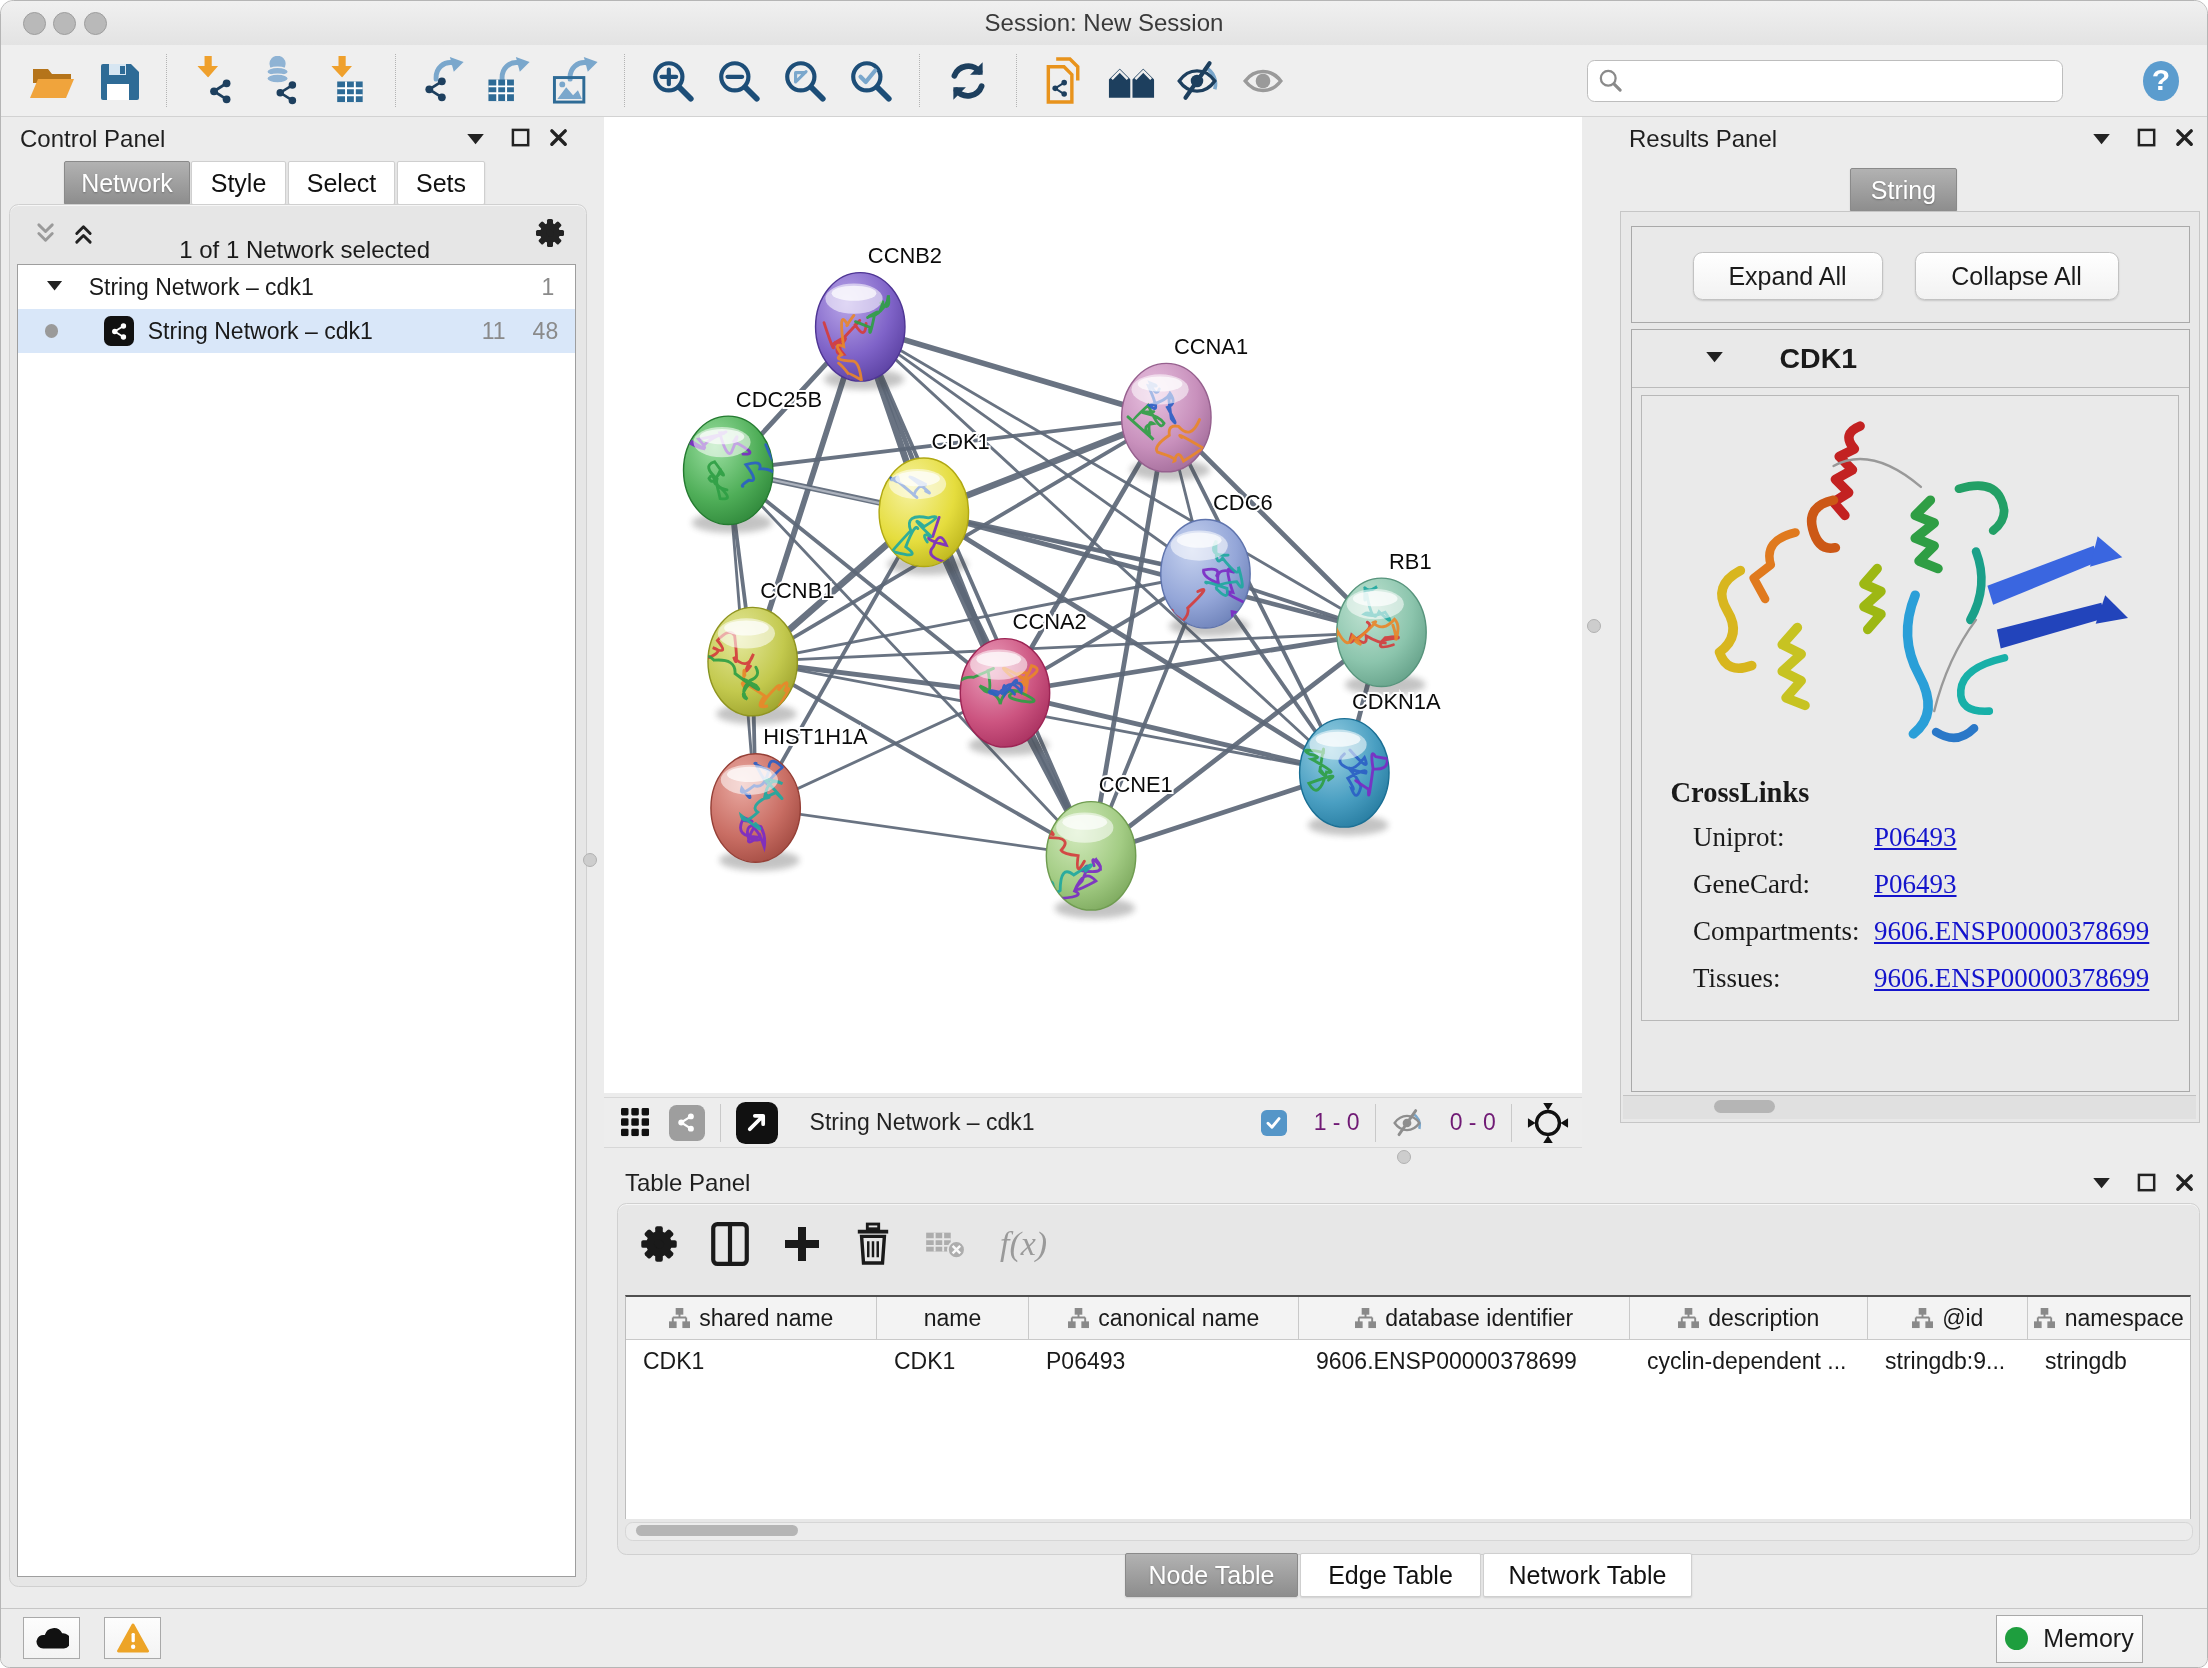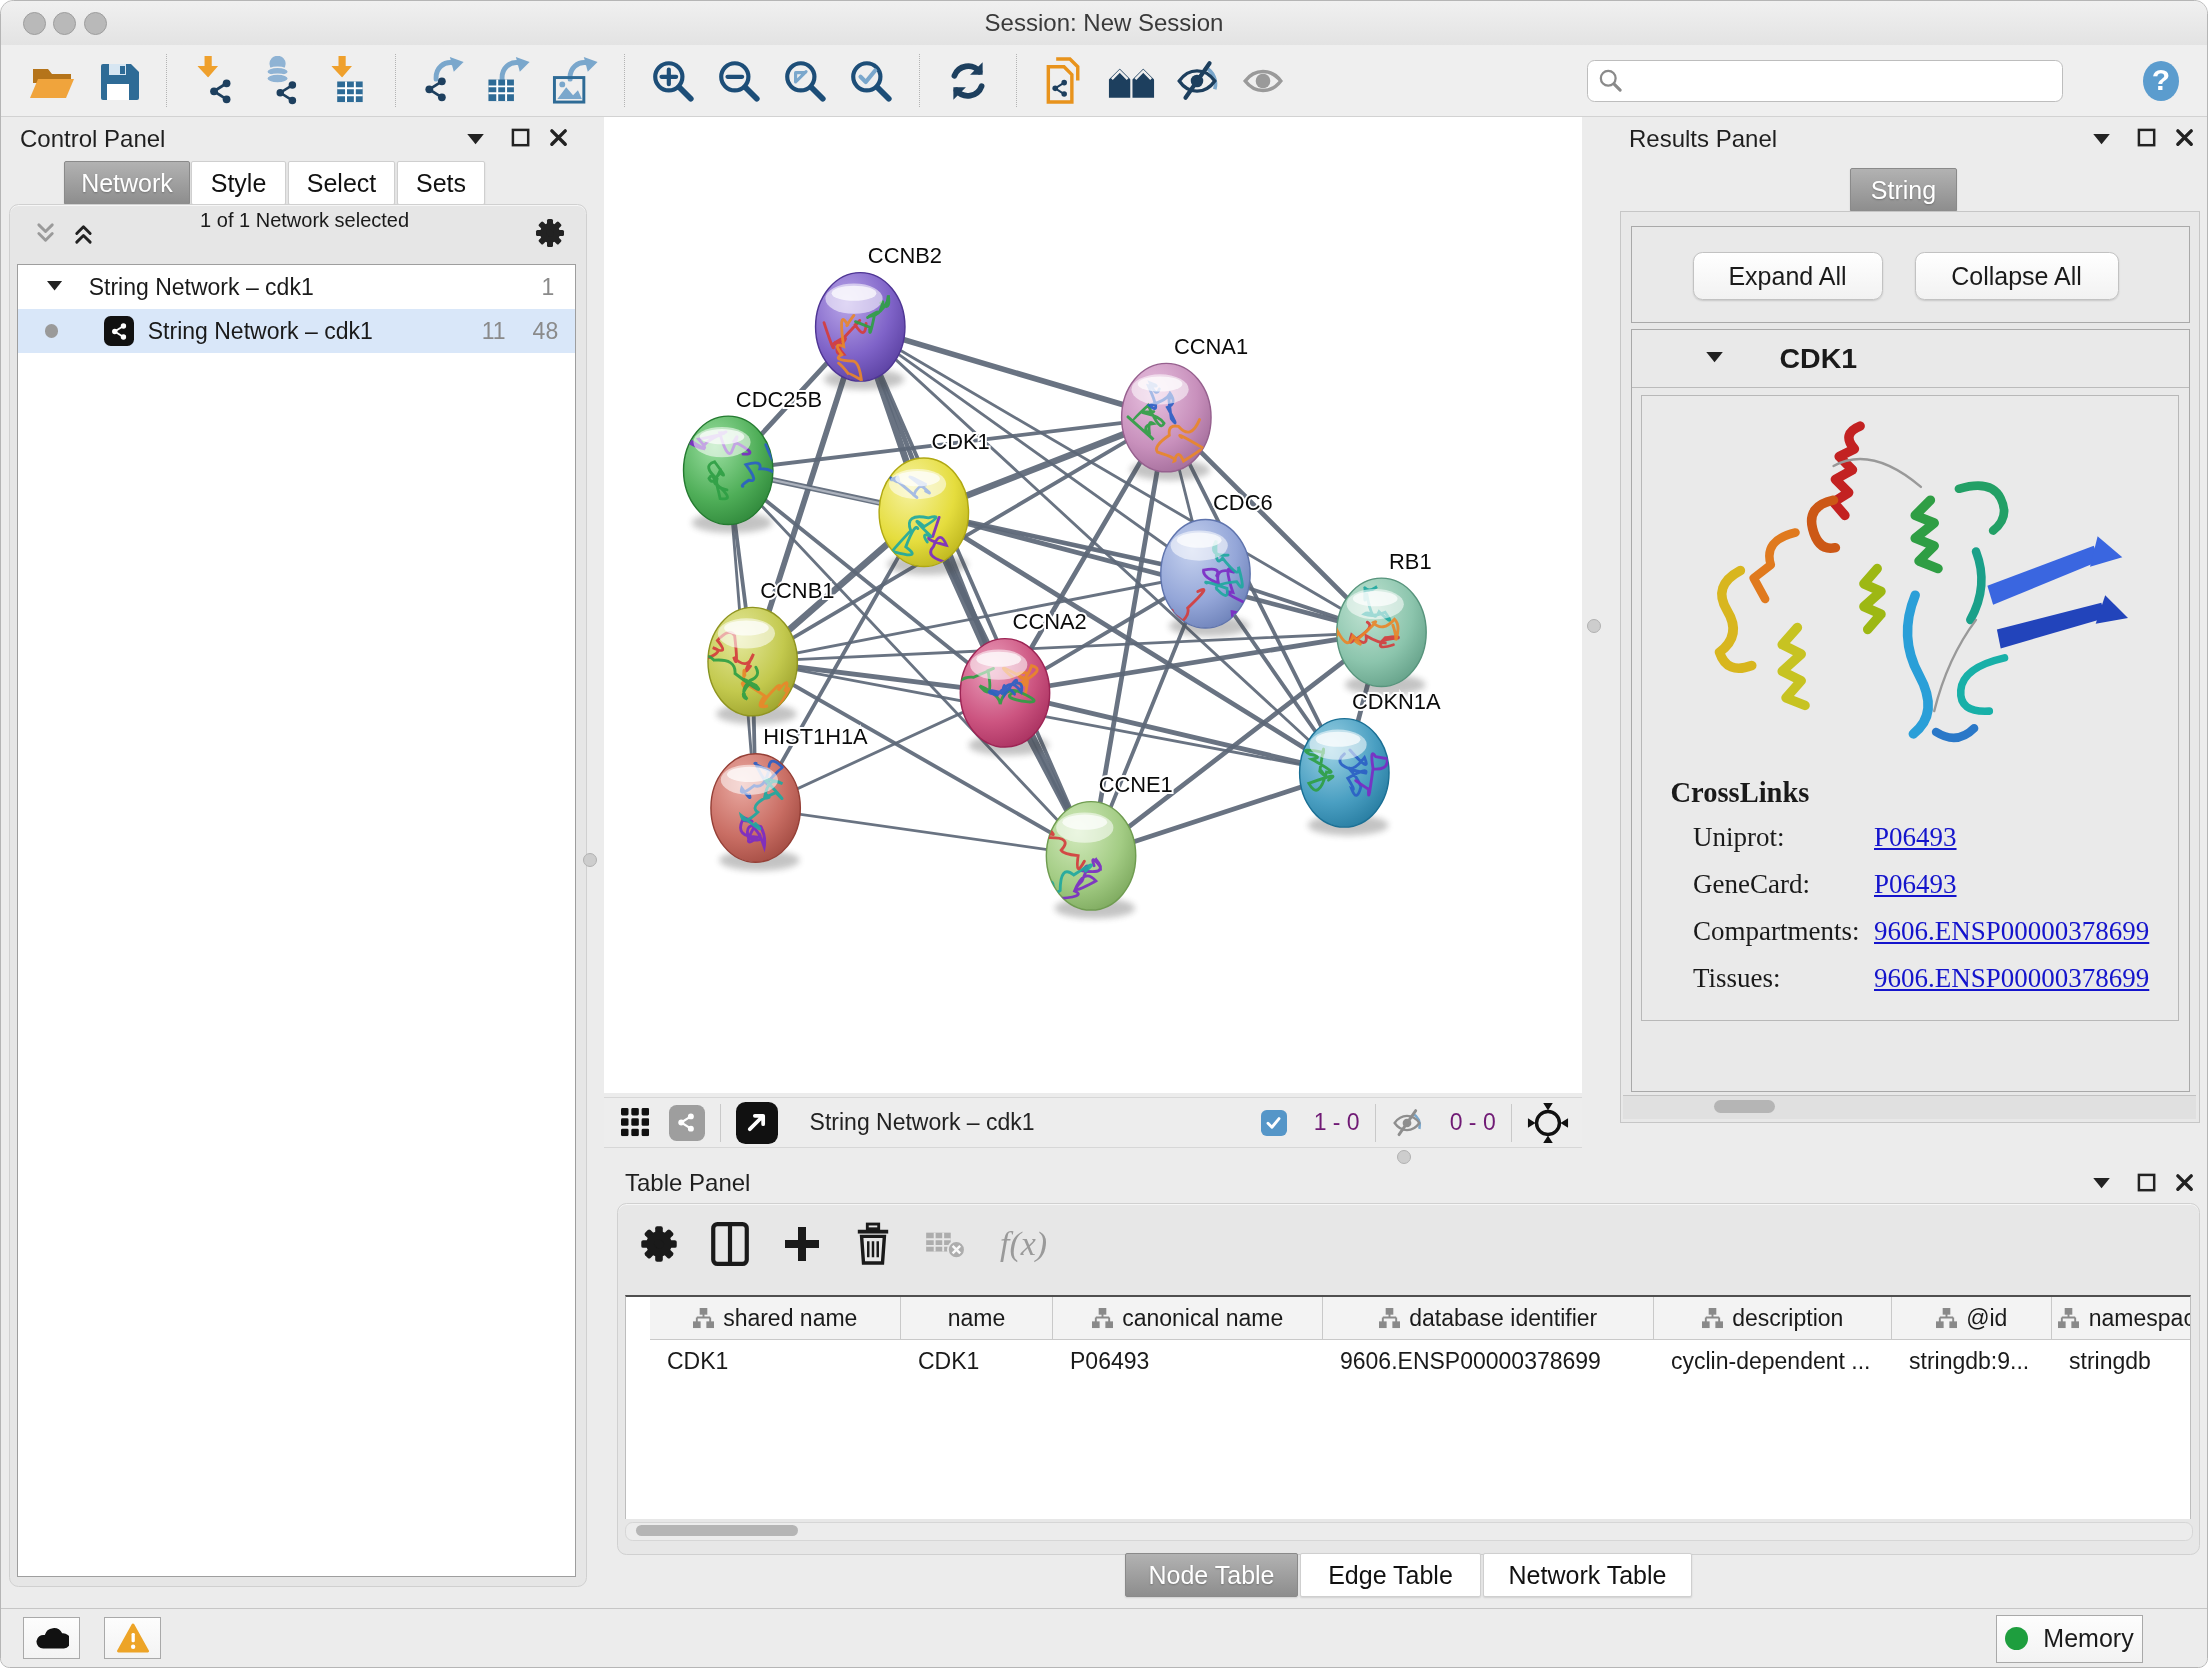--- a/index.html
+++ b/index.html
@@ -45,21 +45,21 @@
   .badge-txt{font-size:23px;color:#701a75;margin-left:27px;}
   
   .serif{font-family:"Liberation Serif",serif;}
   .xlink{color:#1414cc;text-decoration:underline;}
   .xl-row{display:flex;font-size:27px;margin-bottom:16px;}
   .btn{background:linear-gradient(#ffffff,#f2f2f2);border:1px solid #c2c2c2;border-radius:9.5px;
     font-size:25px;display:flex;align-items:center;justify-content:center;box-shadow:0 1px 1.9px rgba(0,0,0,.15);}
   
   .tblbox{left:616px;top:1202px;width:1581px;height:350px;}
   .tbl{left:624px;top:1294px;width:1566px;height:224px;background:#fff;border-top:2.9px solid #4f4f4f;
-    border-left:1px solid #bdbdbd;border-right:1px solid #bdbdbd;box-sizing:border-box;overflow:hidden;padding-left:24px;}
+    border-left:1px solid #bdbdbd;border-right:1px solid #bdbdbd;box-sizing:border-box;overflow:hidden;}
   .tbl-head{display:flex;height:42px;background:#f3f3f3;border-bottom:1px solid #c9c9c9;}
   .th{display:flex;align-items:center;justify-content:center;gap:9.5px;font-size:23px;
     border-right:1px solid #c9c9c9;box-sizing:border-box;overflow:hidden;white-space:nowrap;flex:none;}
   .tbl-row{display:flex;height:42px;align-items:center;}
   .td{font-size:23px;padding-left:17px;box-sizing:border-box;overflow:hidden;white-space:nowrap;flex:none;}
   .scroll-lane{background:#ececec;border:1px solid #d6d6d6;border-radius:7.6px;}
   .thumb{background:#b5b5b5;border-radius:6.7px;}
   .split-dot{width:12.4px;height:12.4px;border-radius:50%;background:#cdcdcd;border:1px solid #b1b1b1;}
   
   .statusbar{left:0;top:1607px;width:100%;height:61px;background:#ececec;border-top:1.9px solid #c6c6c6;}
@@ -311,21 +311,21 @@
   <div class="abs tab" style="left:287px;top:160px;width:107px">Select</div>
   <div class="abs tab" style="left:396px;top:160px;width:88px">Sets</div>
 
   <div class="abs roundbox" style="left:7.6px;top:203px;width:576px;height:1381px">
     <svg class="abs" style="left:25px;top:17px" width="23" height="23" color="#9a9a9a" viewBox="0 0 24 24">
         <use href="#sym-chev2" width="22" height="22"></use>
       </svg>
     <svg class="abs" style="left:61px;top:17px;transform:rotate(180deg)" width="23" height="23" color="#222" viewBox="0 0 24 24">
         <use href="#sym-chev2" width="22" height="22"></use>
       </svg>
-    <div class="abs" style="left:105px;top:4px;width:380px;text-align:center;font-size:20px">1 of 1 Network selected</div>
+    <div class="abs" style="left:105px;top:31px;width:380px;text-align:center;font-size:24px">1 of 1 Network selected</div>
     <svg class="abs" style="left:525px;top:13.3px" width="30" height="30" color="#222" viewBox="0 0 32 32">
         <use href="#sym-gear" width="32" height="32"></use>
       </svg>
 
     <div class="abs whitebox" style="left:7.6px;top:59px;width:557px;height:1311px">
       <div class="tree-row">
         <svg style="margin-left:28.5px" width="17" height="12.4" color="#222" viewBox="0 0 18 13">
             <use href="#sym-tri-down" width="16" height="11"></use>
           </svg>
         <span style="margin-left:25px">String Network – cdk1</span>

